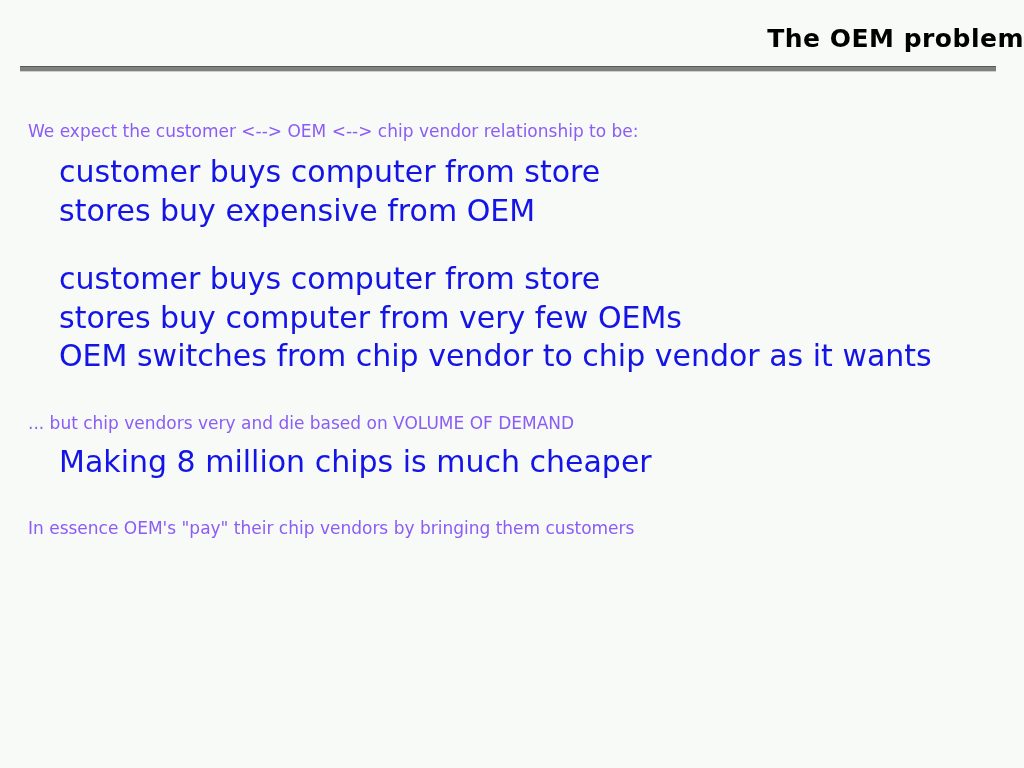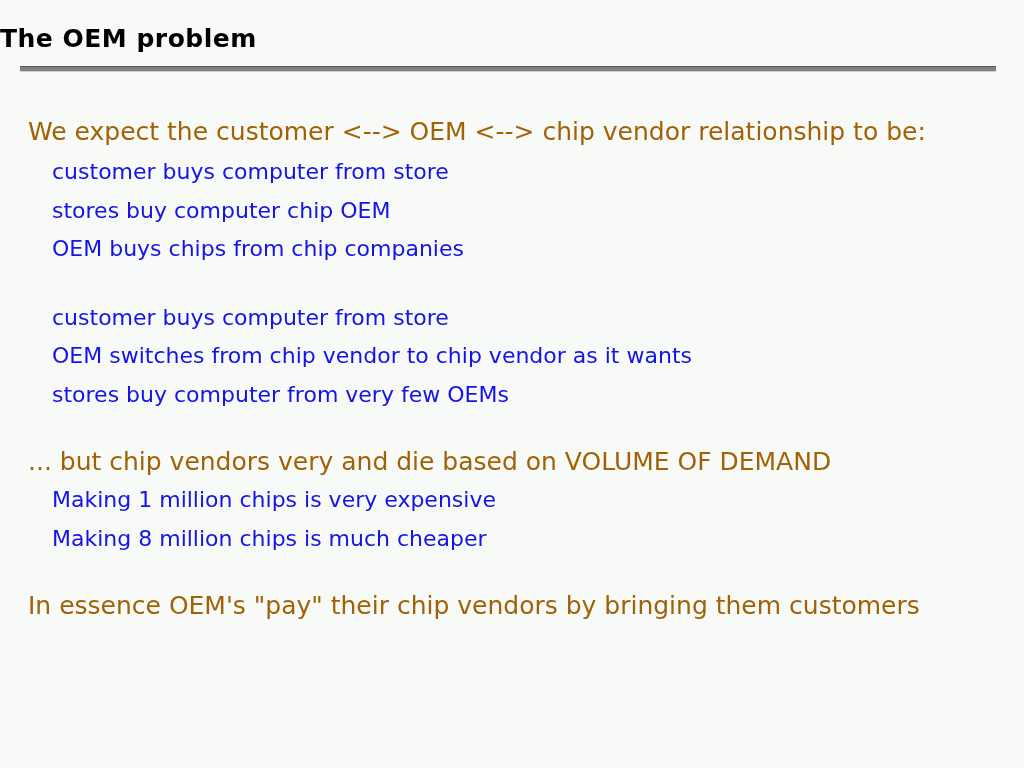--- a/index.html
+++ b/index.html
@@ -18,21 +18,21 @@
     width: 1024px;
     height: 768px;
     background: #f7faf7;
     box-sizing: border-box;
   }
   .slide-title {
     position: absolute;
     top: 24px;
     left: 0;
     width: 1024px;
-    text-align: left;
+    text-align: right;
     font-family: "DejaVu Sans", sans-serif;
     font-weight: bold;
     font-size: 25px;
     color: #000000;
     letter-spacing: 0.5px;
   }
   .title-rule {
     position: absolute;
     top: 66px;
     left: 20px;
@@ -42,30 +42,30 @@
     border-top: 1px solid #5a5a5a;
     border-bottom: 1px solid #cfcfcf;
   }
   .body {
     position: absolute;
     top: 112px;
     left: 28px;
     width: 980px;
   }
   .lvl1 {
-    color: #a16207;
-    font-size: 25px;
+    color: #8b5cf6;
+    font-size: 17px;
     line-height: 39px;
     white-space: pre;
   }
   .lvl2 {
     color: #1414e6;
-    font-size: 22px;
+    font-size: 30px;
     line-height: 38.5px;
-    margin-left: 24px;
+    margin-left: 31px;
     white-space: pre;
   }
   .spacer {
     height: 28px;
   }
   .spacer-sm {
     height: 2px;
   }
 </style>
 </head>
@@ -74,34 +74,32 @@
 <div class="slide">
 
   <div class="slide-title">The OEM problem</div>
   <div class="title-rule"></div>
 
   <div class="body">
 
     <div class="lvl1">We expect the customer &lt;--&gt; OEM &lt;--&gt; chip vendor relationship to be:</div>
     <div class="spacer-sm"></div>
     <div class="lvl2">customer buys computer from store</div>
-    <div class="lvl2">stores buy computer chip OEM</div>
-    <div class="lvl2">OEM buys chips from chip companies</div>
+    <div class="lvl2">stores buy expensive from OEM</div>
 
     <div class="spacer"></div>
 
     <div class="spacer-sm"></div>
     <div class="lvl2">customer buys computer from store</div>
+    <div class="lvl2">stores buy computer from very few OEMs</div>
     <div class="lvl2">OEM switches from chip vendor to chip vendor as it wants</div>
-    <div class="lvl2">stores buy computer from very few OEMs</div>
 
     <div class="spacer"></div>
 
     <div class="lvl1">... but chip vendors very and die based on VOLUME OF DEMAND</div>
-    <div class="lvl2">Making 1 million chips is very expensive</div>
     <div class="lvl2">Making 8 million chips is much cheaper</div>
 
     <div class="spacer"></div>
 
     <div class="lvl1">In essence OEM's "pay" their chip vendors by bringing them customers</div>
 
   </div>
 </div>
 
 </body></html>

